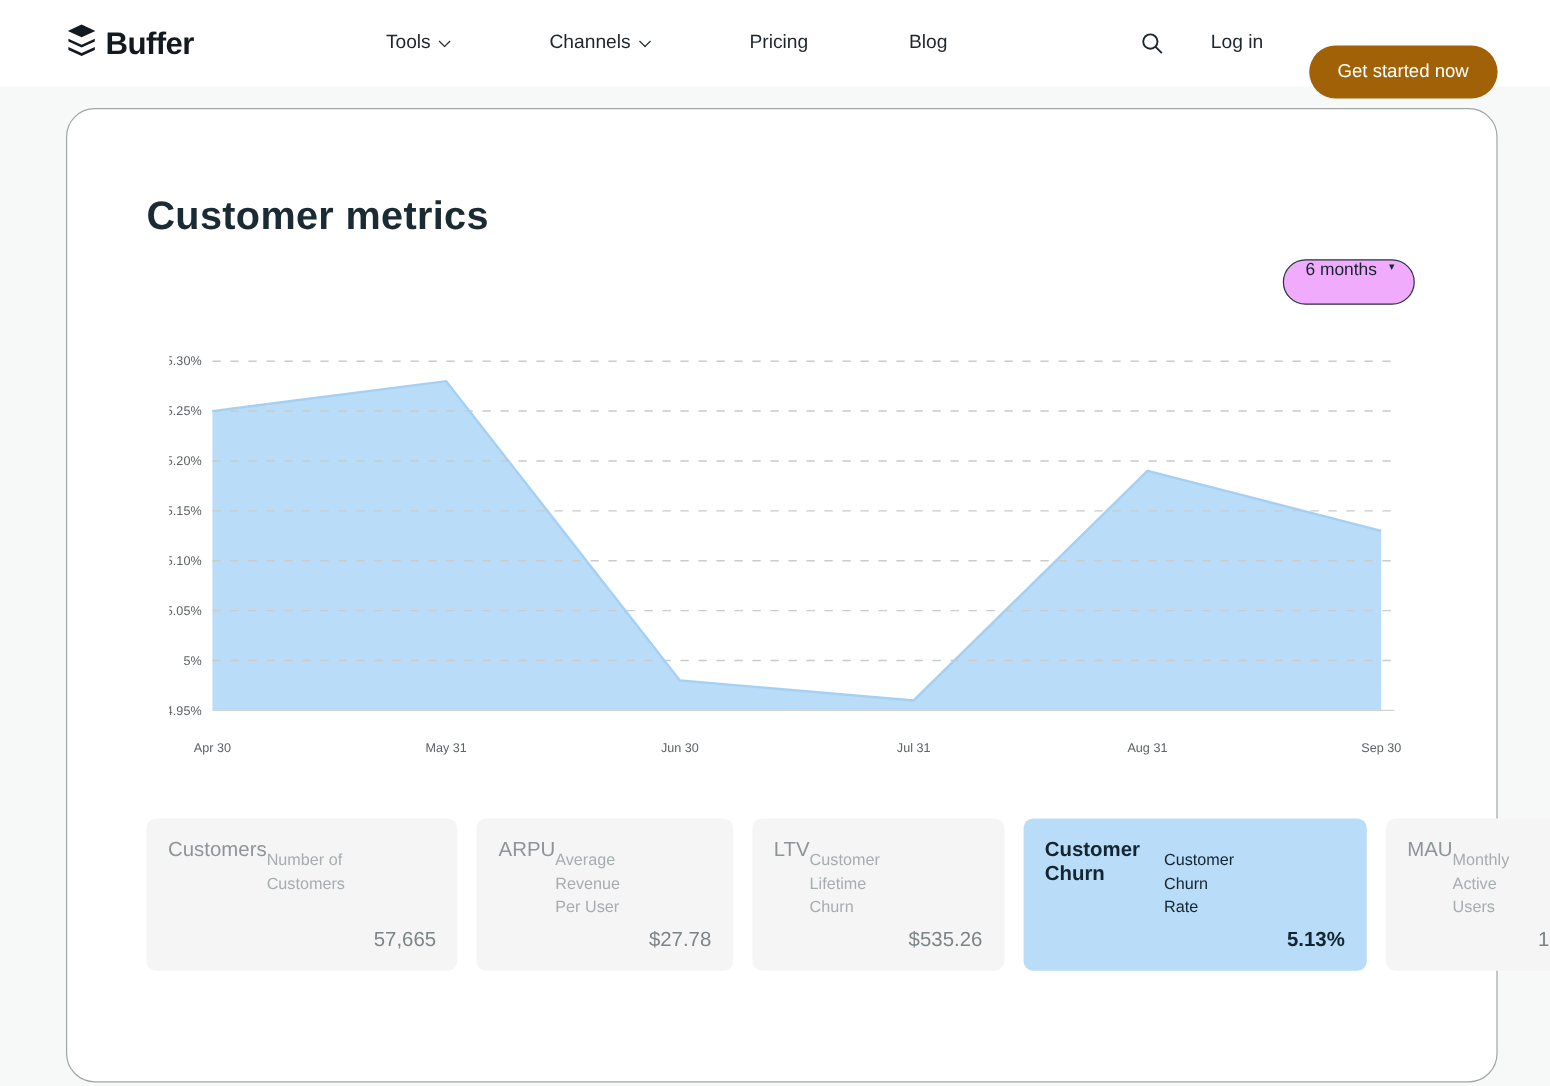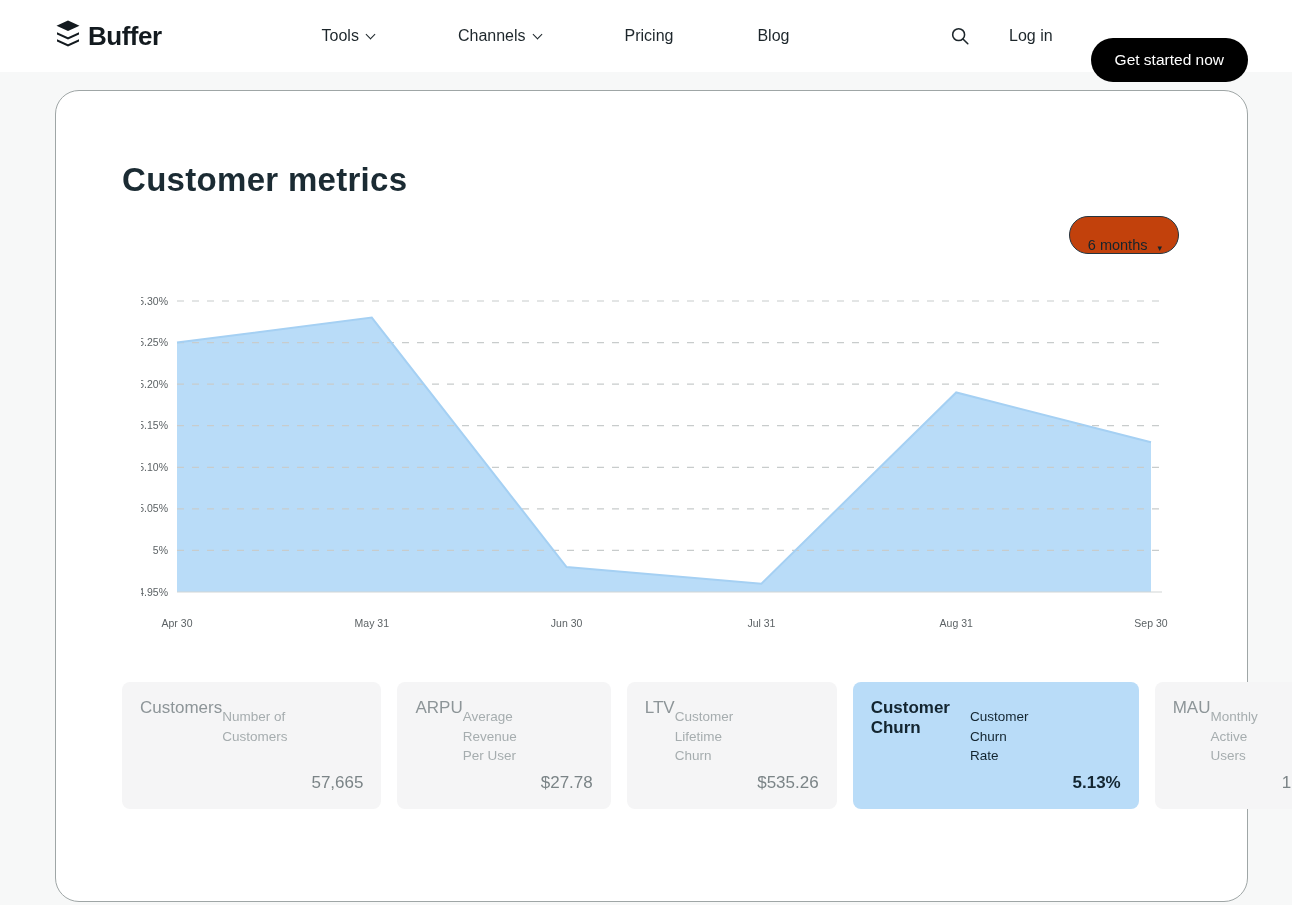--- a/index.html
+++ b/index.html
@@ -92,23 +92,23 @@
     color: #1b2b33;
   }
   .period-select {
     position: absolute;
     right: 68px;
     top: 125px;
     height: 38px;
     padding: 0 16px 0 18px;
     border: 1.6px solid #243540;
     border-radius: 20px;
-    background: #c2410c;
-    display: flex;
-    align-items: flex-end;
+    background: #f0abfc;
+    display: flex;
+    align-items: flex-start;
     gap: 10px;
     font-size: 14.5px;
     color: #16242c;
     cursor: pointer;
   }
   .period-caret { font-size: 9px; color: #16242c; }
 
   .chart-wrap {
     position: absolute;
     left: 85px;
@@ -176,21 +176,21 @@
   </div>
 
   <div class="header-right">
     <span class="search-btn">
       <svg width="22" height="22" viewBox="0 0 24 24" fill="none" stroke="#1d262b" stroke-width="1.7" stroke-linecap="round">
         <circle cx="10.5" cy="10.5" r="6.5"></circle>
         <line x1="15.5" y1="15.5" x2="20.5" y2="20.5"></line>
       </svg>
     </span>
     <span class="login">Log in</span>
-    <button class="cta-btn" style="background: #000000; margin-top: 48px;">Get started now</button>
+    <button class="cta-btn" style="background: #a16207; margin-top: 48px;">Get started now</button>
   </div>
 </div>
 
 <div class="panel">
   <div class="panel-title">Customer metrics</div>
 
   <div class="period-select">
     <span>6 months</span>
     <span class="period-caret">▾</span>
   </div>

